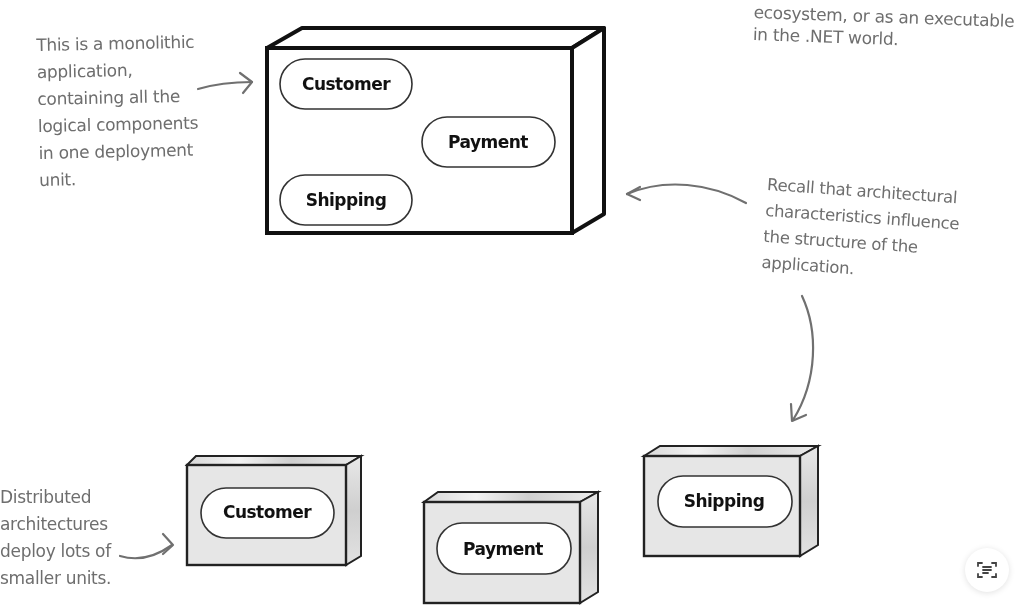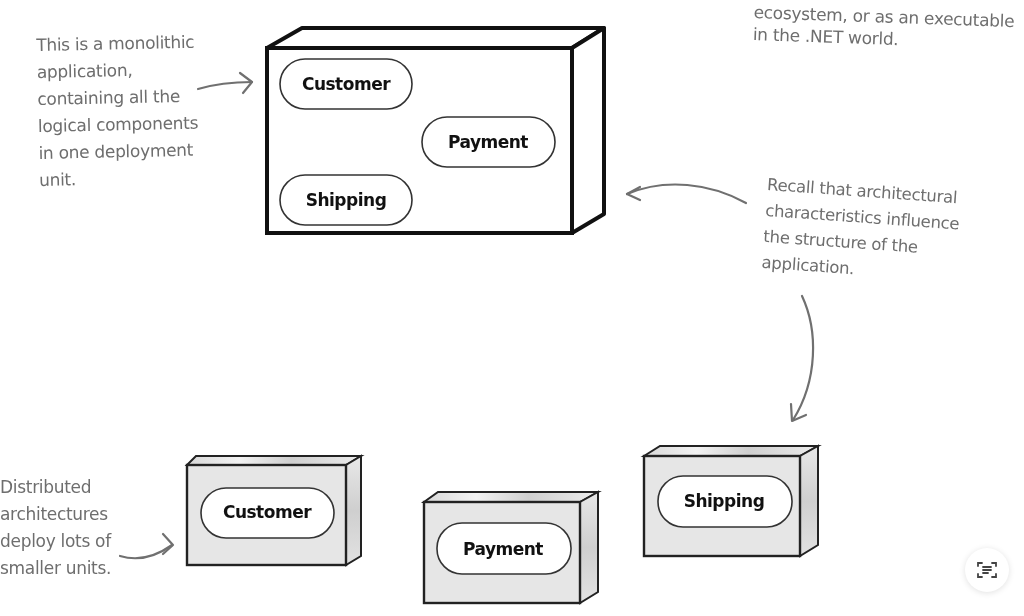--- a/index.html
+++ b/index.html
@@ -11,21 +11,21 @@
   .stage { position: absolute; left: 0; top: 0; width: 1024px; height: 616px; }
   .note {
     position: absolute; color: #6e6e6e;
     font-family: "DejaVu Sans", sans-serif;
     font-size: 17px; line-height: 27px; letter-spacing: -0.3px;
     white-space: pre-line; transform-origin: left top;
   }
   .note-mono { left: 36px; top: 32px; width: 200px; transform: rotate(-1.2deg); }
   .note-top { left: 754px; top: 1px; width: 280px; line-height: 22px; transform: rotate(2deg); }
   .note-recall { left: 768px; top: 172px; width: 250px; line-height: 26px; font-size: 16.5px; transform: rotate(4deg); }
-  .note-dist { left: 0px; top: 474px; width: 140px; line-height: 27px; }
+  .note-dist { left: 0px; top: 484px; width: 140px; line-height: 27px; }
   .svg-layer { position: absolute; left: 0; top: 0; }
   .pill-label {
     font-family: "DejaVu Sans", sans-serif; font-weight: bold;
     font-size: 17px; fill: #111; letter-spacing: -0.5px;
   }
   .fab {
     position: absolute; left: 965px; top: 548px; width: 44px; height: 44px;
     border-radius: 50%; background: #ffffff;
     box-shadow: 0 1px 6px rgba(0,0,0,0.12);
     display: flex; align-items: center; justify-content: center;

